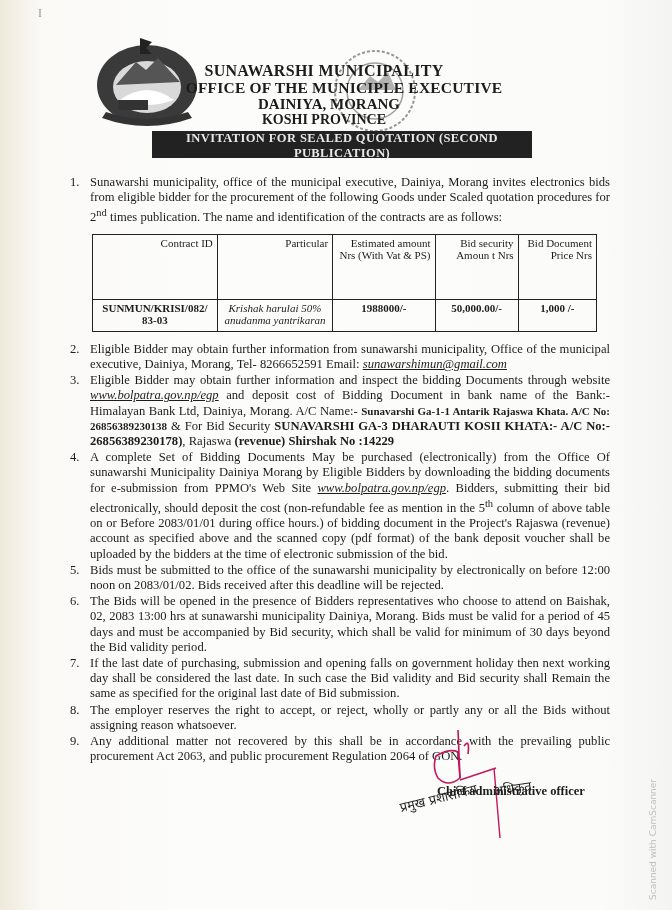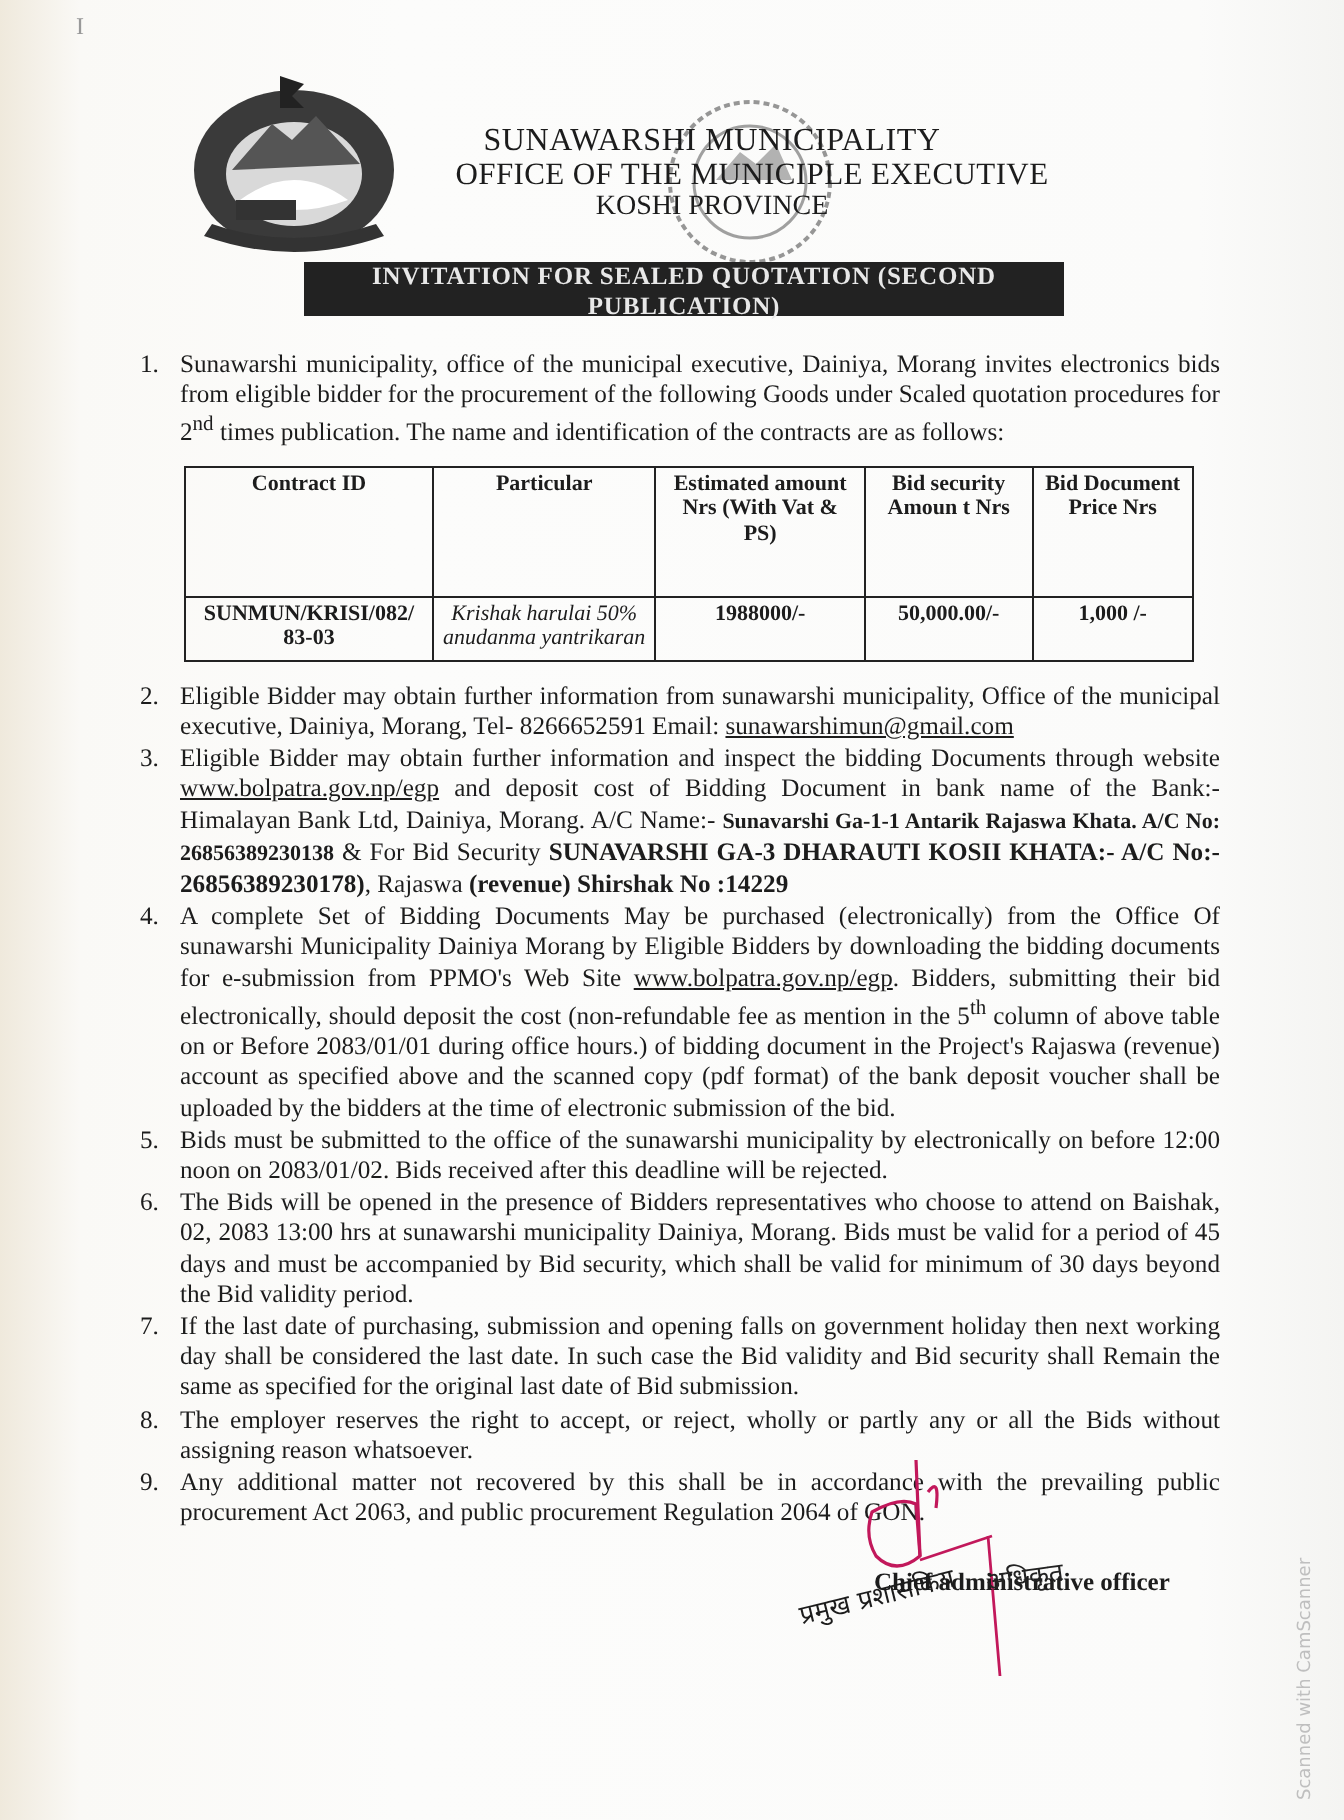--- a/index.html
+++ b/index.html
@@ -9,44 +9,44 @@
       font-family: "Liberation Serif", "DejaVu Serif", serif;
       color: #1c1c1c;
       position: relative;
     }
     .page {
       position: absolute; left: 0; top: 0; width: 672px; height: 910px;
       background: linear-gradient(90deg, #efe9dc 0px, #faf9f6 40px, #fcfcfb 200px, #fbfbfa 600px, #f4f4f2 672px);
     }
     .corner-mark { position: absolute; left: 38px; top: 6px; font-size: 12px; color: #999; }
     .emblem { position: absolute; left: 88px; top: 30px; width: 118px; height: 100px; }
-    .header { position: absolute; left: 166px; top: 62px; width: 380px; text-align: center; font-weight: normal; }
+    .header { position: absolute; left: 134px; top: 62px; width: 380px; text-align: center; font-weight: bold; }
     .header .l1 { font-size: 16px; line-height: 17px; letter-spacing: 0.3px; }
     .header .l2 { font-size: 15.5px; line-height: 17px; letter-spacing: 0.2px; margin-left: 40px; }
     .header .l3 { font-size: 15px; line-height: 16px; margin-left: 10px; }
     .header .l4 { font-size: 14px; line-height: 15px; }
     .seal { position: absolute; left: 330px; top: 46px; width: 90px; height: 90px; opacity: 0.55; }
     .banner {
       position: absolute; left: 152px; top: 131px; width: 380px; height: 27px;
       background: #222; color: #e8e8e8; font-size: 12.5px; font-weight: bold;
       text-align: center; line-height: 15px; letter-spacing: 0.4px;
     }
     .pubdate { position: absolute; left: 150px; top: 146px; width: 380px; text-align: center; font-weight: bold; font-size: 15px; }
     .pubdate sup { font-size: 9px; }
     ol.points { position: absolute; left: 70px; top: 175px; width: 520px; margin: 0; padding: 0 0 0 20px; list-style: none; }
     ol.points li { position: relative; font-size: 12.6px; line-height: 15.2px; text-align: justify; margin-bottom: 1px; }
     ol.points li .num { position: absolute; left: -20px; top: 0; }
     .small-bold { font-weight: bold; font-size: 11px; }
     .bold { font-weight: bold; }
-    a.link { color: #1c1c1c; text-decoration: underline; }
+    a.link { color: #1c1c1c; text-decoration: underline; font-style: italic; }
     table.contracts {
       border-collapse: collapse; margin: 8px 0 10px 2px; width: 505px; font-size: 11px;
     }
     table.contracts th, table.contracts td { border: 1.4px solid #222; vertical-align: top; text-align: center; padding: 2px 4px; }
-    table.contracts th { height: 60px; font-weight: bold; line-height: 12.5px; }
+    table.contracts th { height: 60px; font-weight: normal; line-height: 12.5px; text-align: right; }
     table.contracts td { height: 27px; font-weight: bold; line-height: 12.5px; }
     table.contracts td.italic { font-style: italic; font-weight: normal; }
     .signature { position: absolute; left: 430px; top: 728px; width: 100px; height: 110px; }
     .sig-title { position: absolute; left: 437px; top: 784px; font-size: 12.5px; font-weight: bold; }
     .sig-nepali { position: absolute; left: 402px; top: 798px; font-size: 13px; transform: rotate(-14deg); transform-origin: left bottom; font-family: "DejaVu Sans", sans-serif; }
     .stamp-text { position: absolute; left: 493px; top: 779px; font-size: 13px; font-family: "DejaVu Sans", sans-serif; transform: rotate(-8deg); color: #222; }
     .watermark {
       position: absolute; left: 648px; top: 900px; font-size: 9px; color: #bfbfbf;
       transform: rotate(-90deg); transform-origin: left top; white-space: nowrap; font-family: "DejaVu Sans", sans-serif;
     }
@@ -69,20 +69,21 @@
 
   <svg class="seal" viewBox="0 0 90 90">
     <circle cx="45" cy="45" r="40" fill="none" stroke="#444" stroke-width="2" stroke-dasharray="3 2"></circle>
     <circle cx="45" cy="45" r="28" fill="none" stroke="#555" stroke-width="1.5"></circle>
     <path d="M28 44 L40 30 L48 36 L58 26 L66 44 Z" fill="#777"></path>
   </svg>
 
   <div class="header">
     <div class="l1">SUNAWARSHI MUNICIPALITY</div>
     <div class="l2">OFFICE OF THE MUNICIPLE EXECUTIVE</div>
+    <div class="l3">DAINIYA, MORANG</div>
     <div class="l4">KOSHI PROVINCE</div>
   </div>
 
   <div class="banner">INVITATION FOR SEALED QUOTATION (SECOND PUBLICATION)</div>
 
 
   <ol class="points">
     <li>
       <span class="num">1.</span>
       <span>Sunawarshi municipality, office of the municipal executive, Dainiya, Morang invites electronics bids from eligible bidder for the procurement of the following Goods under Scaled quotation procedures for 2</span><sup>nd</sup><span> times publication. The name and identification of the contracts are as follows:</span>

